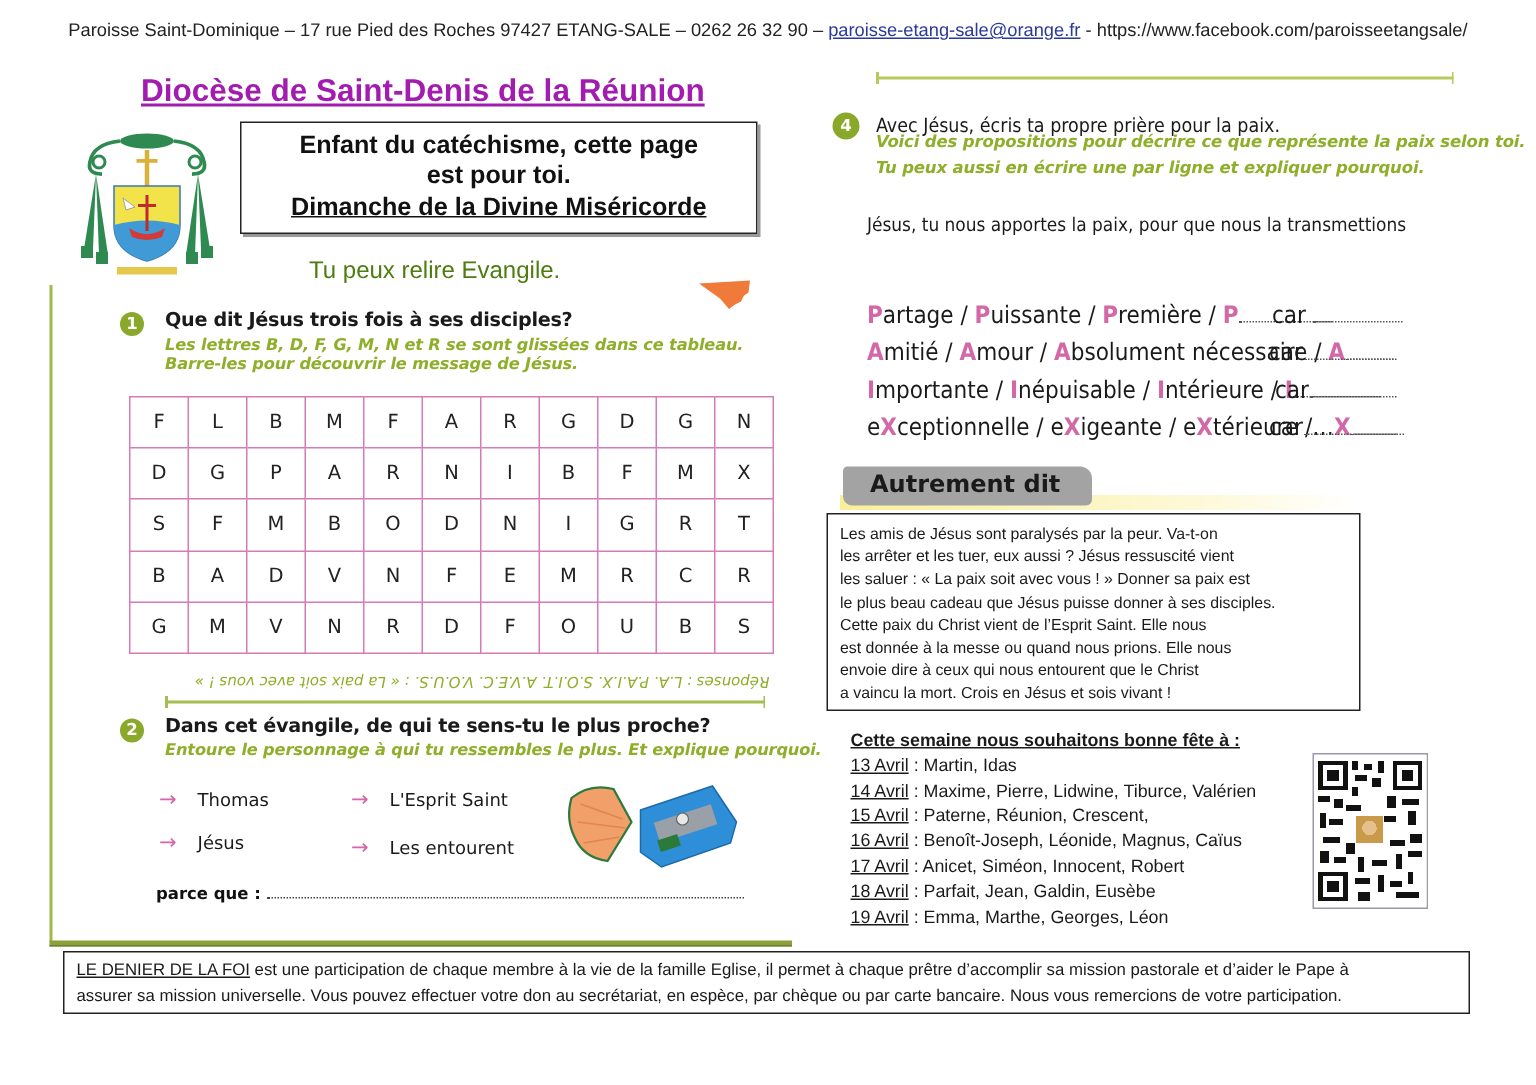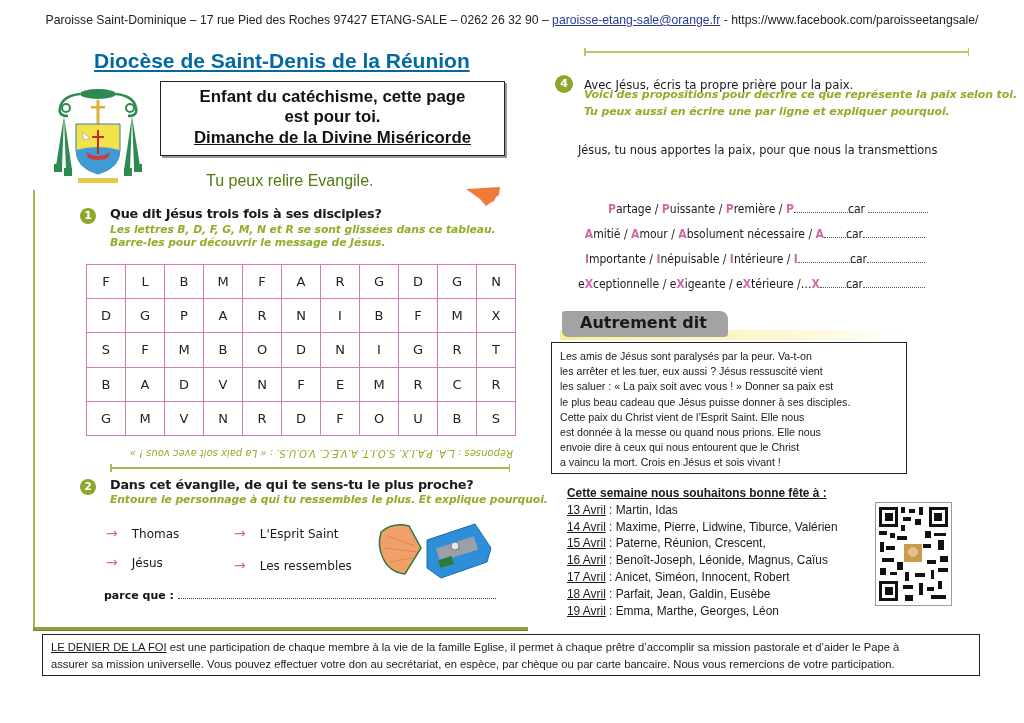--- a/index.html
+++ b/index.html
@@ -6,21 +6,21 @@
   html, body { width: 1024px; height: 723px; background: #ffffff; overflow: hidden; }
   body { position: relative; font-family: "Liberation Sans", sans-serif; color: #111; }
 
   .abs { position: absolute; }
 
   
   .topline { left: 0; top: 13px; width: 1024px; text-align: center; font-size: 12.2px; color: #222; white-space: nowrap; }
   .topline a { color: #2a3a9a; text-decoration: underline; }
 
   
-  .diocese { left: 94px; top: 49px; font-size: 21px; font-weight: bold; text-decoration: underline; color: #0369a1; white-space: nowrap; }
+  .diocese { left: 94px; top: 49px; font-size: 21px; font-weight: bold; text-decoration: underline; color: #a21caf; white-space: nowrap; }
 
   
   .crest { left: 52px; top: 86px; width: 92px; height: 98px; }
 
   
   .titlebox { left: 160px; top: 81px; width: 345px; height: 75px; border: 1.5px solid #222; box-shadow: 2px 2px 0 #999; text-align: center; padding-top: 5px; }
   .titlebox .l1 { font-size: 16.8px; font-weight: bold; line-height: 20px; }
   .titlebox .l3 { font-size: 16.8px; font-weight: bold; line-height: 21px; text-decoration: underline; }
 
   .relire { left: 206px; top: 172px; font-size: 16px; color: #4d7c0f; white-space: nowrap; }
@@ -55,21 +55,21 @@
   .sharpener { left: 375px; top: 518px; width: 120px; height: 66px; }
 
   
   .top-rule { left: 584px; top: 51px; width: 385px; height: 2px; background: #b7c960; }
   .top-rule::before, .top-rule::after { content: ""; position: absolute; top: -3px; width: 1.5px; height: 8px; background: #b7c960; }
   .top-rule::before { left: 0; } .top-rule::after { right: 0; }
 
   .hand { font-family: "DejaVu Sans Condensed", "DejaVu Sans", sans-serif; color: #1a1a1a; white-space: nowrap; }
   .prayer { left: 578px; top: 137px; font-size: 12.6px; line-height: 26px; }
 
-  .props { left: 578px; top: 197px; font-size: 12px; line-height: 25px; text-align: right; }
+  .props { left: 578px; top: 197px; font-size: 16px; line-height: 25px; }
   .props .pk { color: #d268a8; font-weight: bold; }
   .props .row { position: relative; height: 25px; }
   .props .car { position: absolute; white-space: nowrap; }
   .dl { display: inline-block; border-bottom: 1px dotted #555; height: 8px; }
 
   .autrement { left: 562px; top: 311px; width: 166px; height: 26px; background: #a3a3a3; border-radius: 3px 8px 4px 6px; }
   .autrement-glow { left: 560px; top: 330px; width: 345px; height: 10px; background: linear-gradient(to right, #f9ef9a, #fdf9d8 70%, #ffffff); }
   .autrement span { position: absolute; left: 18px; top: 2px; font-size: 16px; font-weight: bold; color: #1a1a1a; font-family: "DejaVu Sans", sans-serif; }
 
   .autre-box { left: 551px; top: 342px; width: 356px; height: 132px; border: 1.3px solid #222; padding: 6px 0 0 8px; font-size: 10.6px; line-height: 15.2px; color: #1a1a1a; }
@@ -220,21 +220,21 @@
 <div class="abs choice" style="left:106px; top:525px;">
   <span class="arrow">→</span><span>Thomas</span>
 </div>
 <div class="abs choice" style="left:234px; top:525px;">
   <span class="arrow">→</span><span>L'Esprit Saint</span>
 </div>
 <div class="abs choice" style="left:106px; top:554px;">
   <span class="arrow">→</span><span>Jésus</span>
 </div>
 <div class="abs choice" style="left:234px; top:557px;">
-  <span class="arrow">→</span><span>Les ressembles</span>
+  <span class="arrow">→</span><span>Les entourent</span>
 </div>
 
 <svg class="abs sharpener" viewBox="0 0 120 66">
   <path d="M6 14 Q18 4 34 8 L46 30 L30 56 Q14 54 8 40 Q2 28 6 14 Z" fill="#f2a06a" stroke="#2f7a3a" stroke-width="1.5"></path>
   <path d="M12 18 L40 28 M10 30 L42 34 M14 44 L38 40" stroke="#e0864e" stroke-width="1"></path>
   <path d="M52 22 L100 6 L116 30 L112 44 L66 60 L52 50 Z" fill="#2f8ed8" stroke="#1d6aa8" stroke-width="1"></path>
   <rect x="62" y="24" width="40" height="14" fill="#9aa0a8" transform="rotate(-18 82 31)"></rect>
   <circle cx="80" cy="28" r="4" fill="#e8e8e8" stroke="#666" stroke-width="0.8"></circle>
   <rect x="64" y="40" width="14" height="8" fill="#2b7a3a" transform="rotate(-18 71 44)"></rect>
 </svg>

